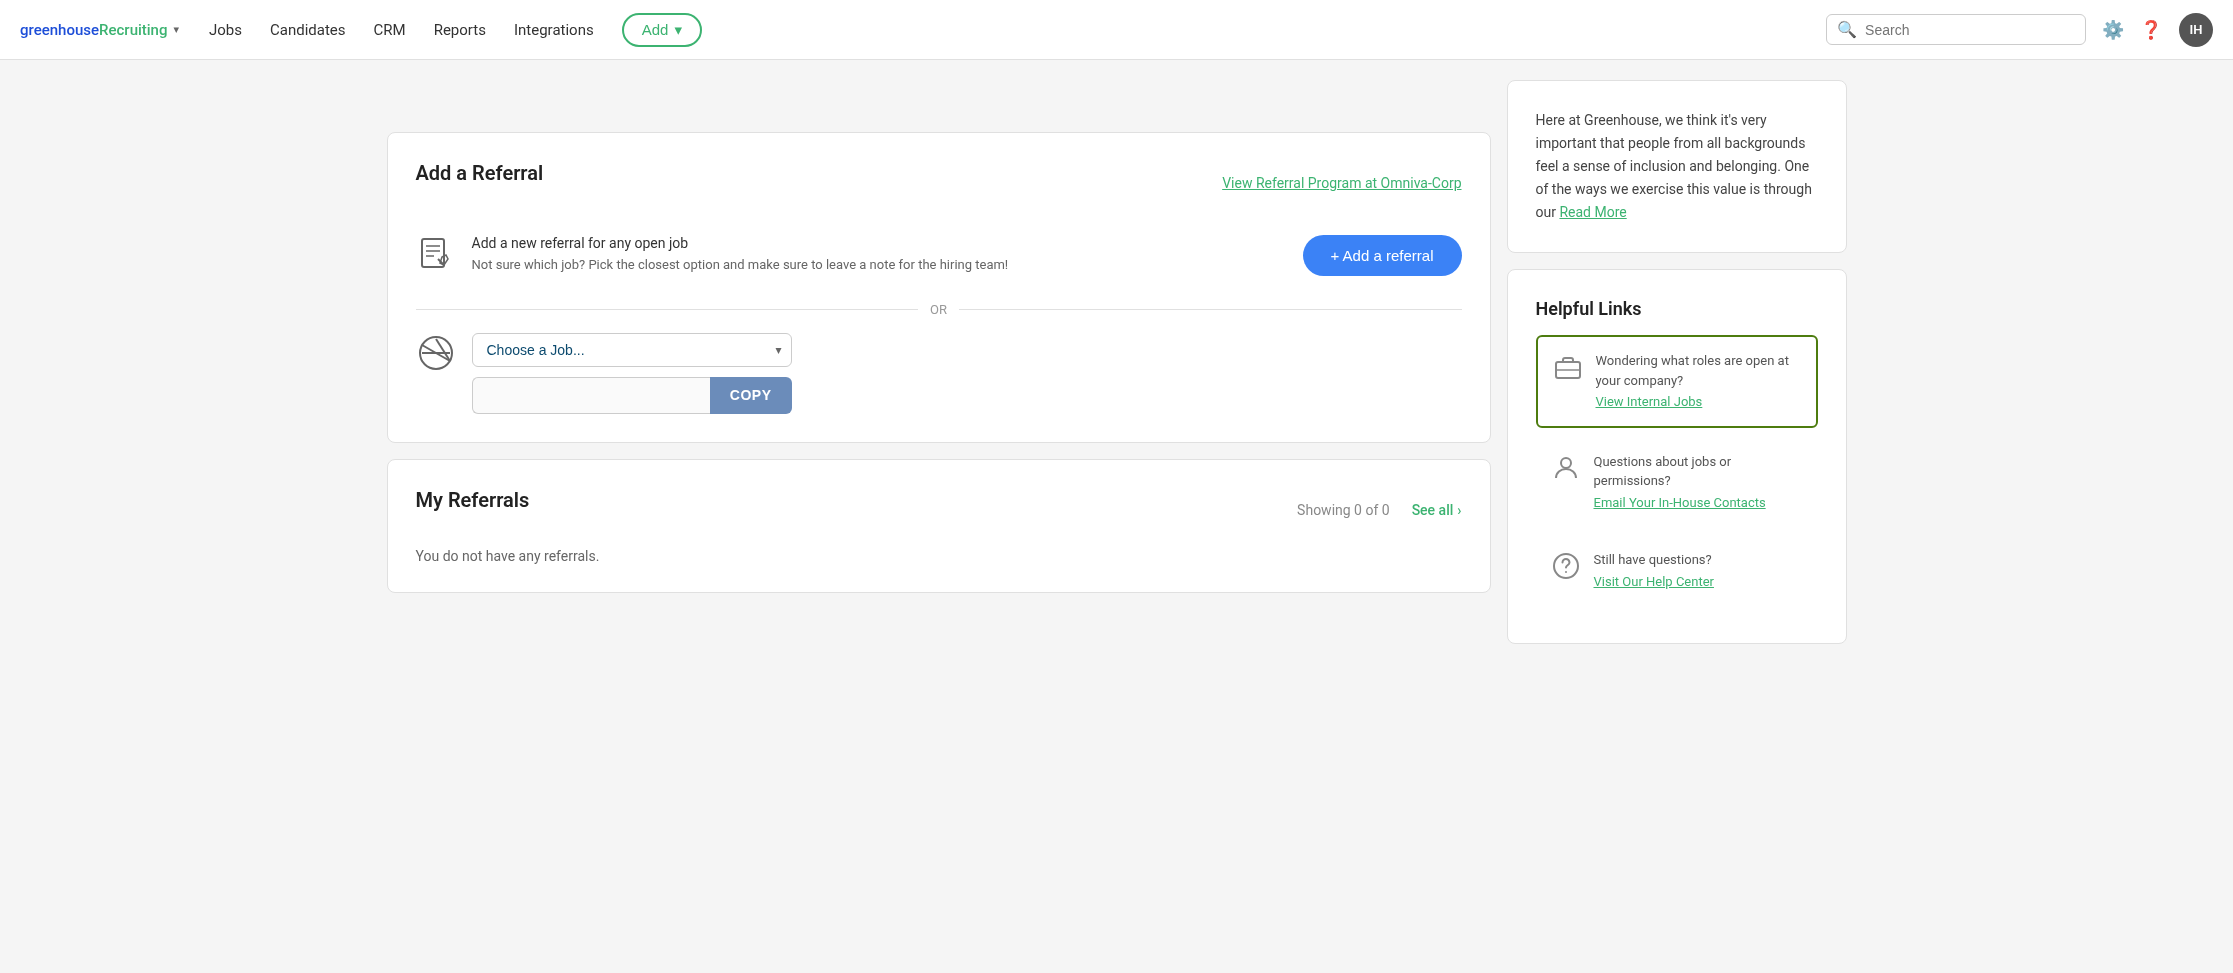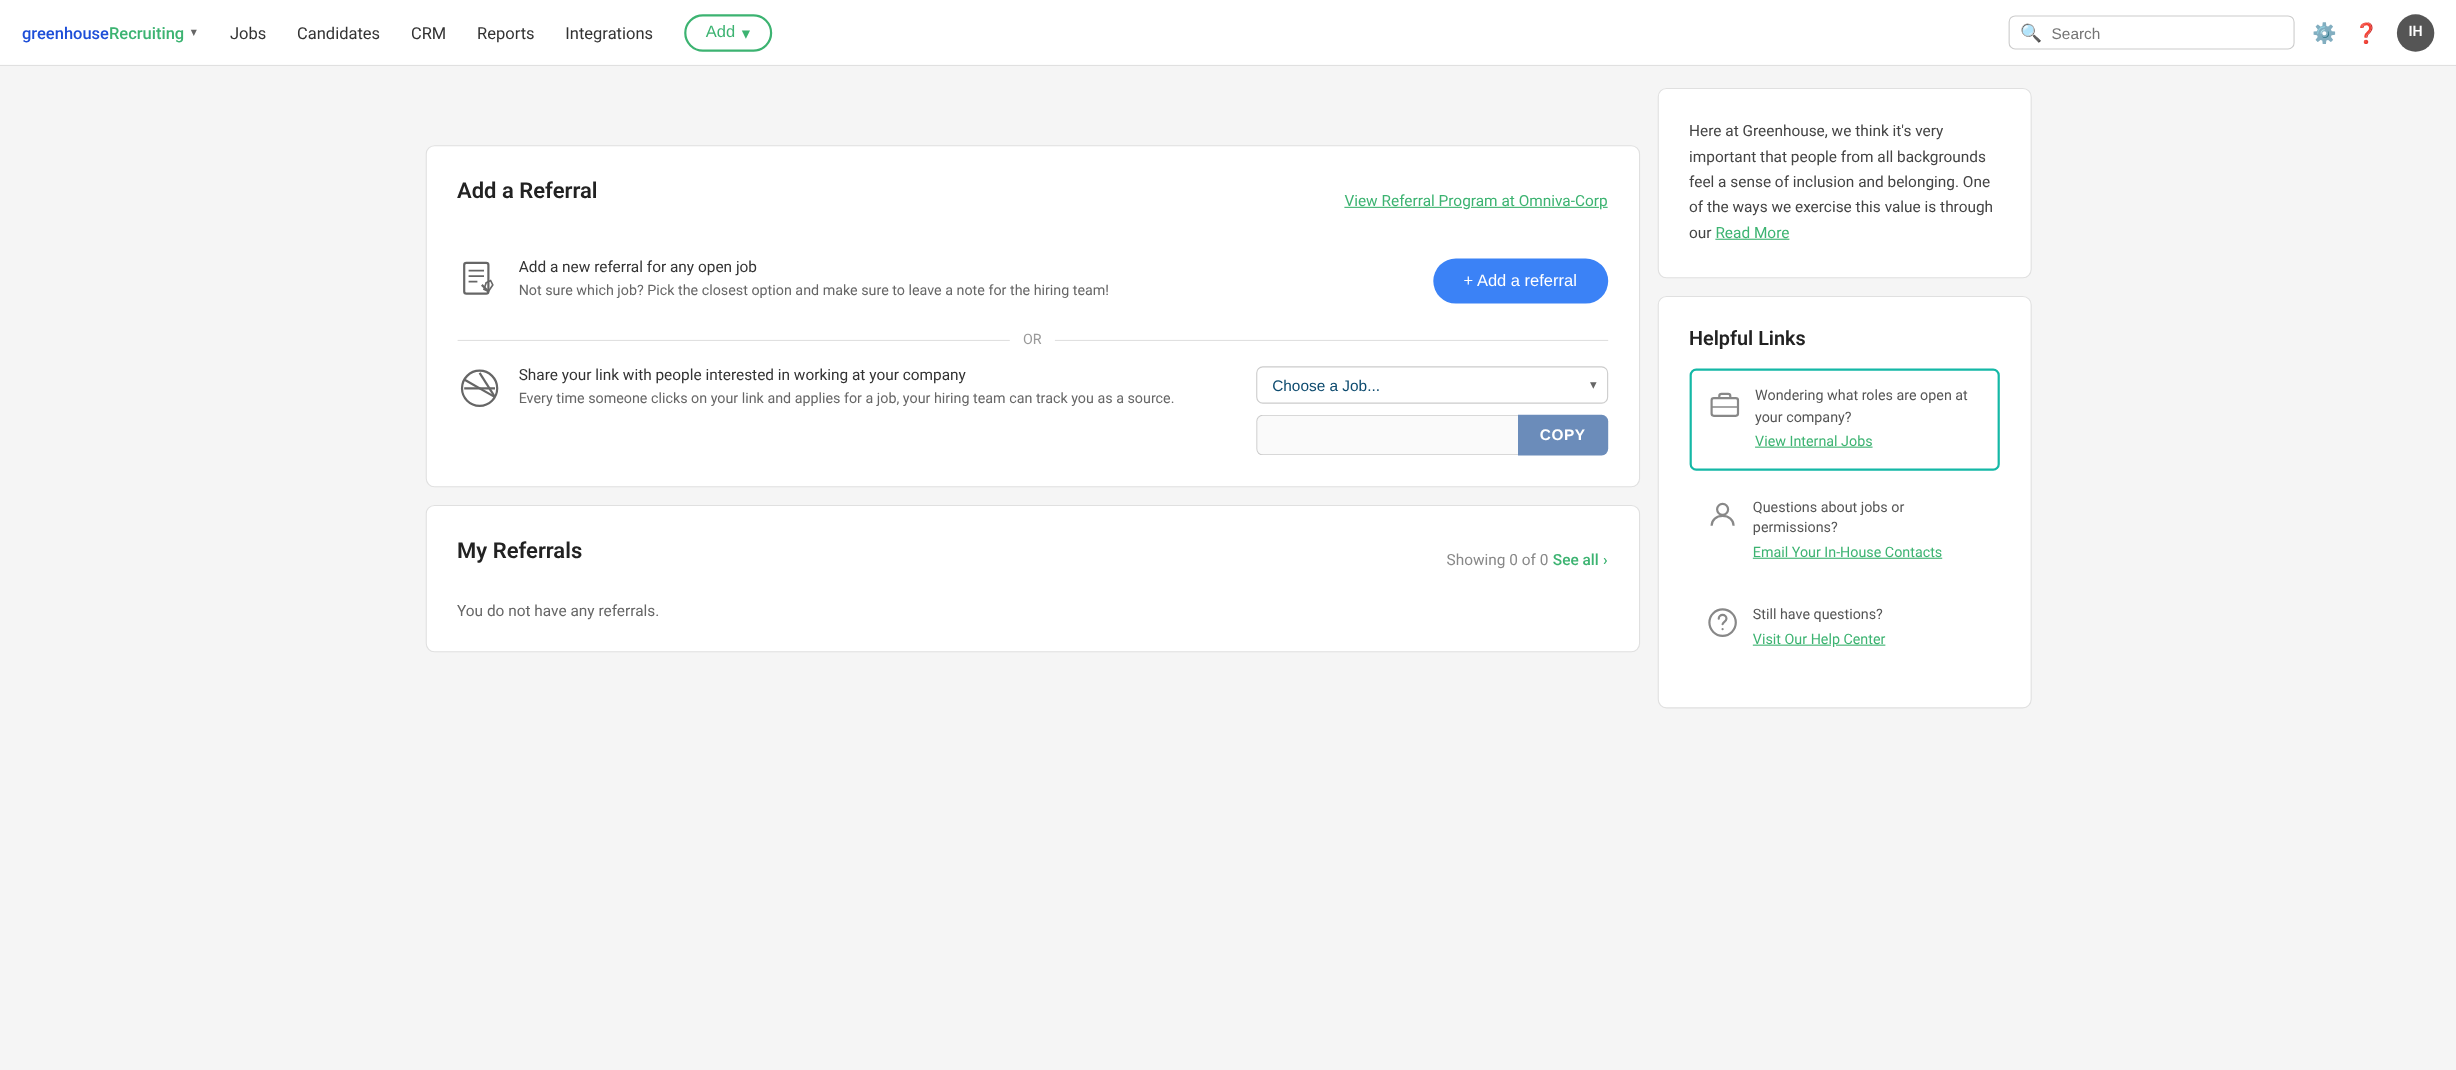--- a/index.html
+++ b/index.html
@@ -98,21 +98,21 @@
 
     
     .inclusion-card { font-size: 14px; color: #444; line-height: 1.65; }
     .read-more-link { color: #3cb371; text-decoration: underline; cursor: pointer; }
 
     .helpful-links-title { font-size: 18px; font-weight: 600; color: #222; margin-bottom: 16px; }
     .helpful-link-item {
       display: flex; align-items: flex-start; gap: 12px; padding: 14px;
       border-radius: 6px; margin-bottom: 10px;
     }
-    .helpful-link-item.highlighted { border: 2px solid #14b8a6; }
+    .helpful-link-item.highlighted { border: 2px solid #4d7c0f; }
     .helpful-link-item.normal { border: none; }
     .link-icon { width: 32px; height: 32px; flex-shrink: 0; display: flex; align-items: center; justify-content: center; color: #888; }
     .link-text { font-size: 13px; color: #555; line-height: 1.5; }
     .link-anchor { color: #3cb371; text-decoration: underline; cursor: pointer; display: block; margin-top: 2px; font-size: 13px; }
   </style>
 </head>
 <body>
 
 <nav class="navbar">
   <div class="nav-logo">
@@ -177,44 +177,40 @@
       </div>
 
       <div class="share-row">
         <div class="referral-icon">
           <svg width="36" height="36" viewBox="0 0 36 36" fill="none" xmlns="http://www.w3.org/2000/svg">
             <circle cx="18" cy="18" r="16" stroke="#666" stroke-width="2" fill="none"></circle>
             <line x1="4" y1="18" x2="32" y2="18" stroke="#666" stroke-width="2"></line>
             <line x1="18" y1="4" x2="32" y2="26" stroke="#666" stroke-width="2"></line>
             <line x1="4" y1="10" x2="32" y2="26" stroke="#666" stroke-width="2"></line>
           </svg>
-        </div>
-        <div class="share-text">
-          <div class="referral-text-main">Share your link with people interested in working at your company</div>
-          <div class="referral-text-sub">Every time someone clicks on your link and applies for a job, your hiring team can track you as a source.</div>
         </div>
         <div class="share-controls">
           <div class="job-select-wrapper">
             <select class="job-select">
               <option value="Choose a Job...">Choose a Job...</option>
             </select>
             <span class="select-chevron">▾</span>
           </div>
           <div class="copy-row">
             <input class="copy-input" type="text" value="" style="">
             <button class="copy-btn">COPY</button>
           </div>
         </div>
       </div>
     </div>
 
     <div class="card">
       <div class="referrals-header">
         <h2 class="card-title">My Referrals</h2>
-        <div style="display:flex;align-items:center;gap:4px;">
+        <div style="display:flex;align-items:center;gap:22px;">
           <span class="showing-text">Showing 0 of 0</span>
           <a class="see-all-link">
             <span>See all</span>
             <span>›</span>
           </a>
         </div>
       </div>
       <p class="no-referrals-text">You do not have any referrals.</p>
     </div>
   </div>

